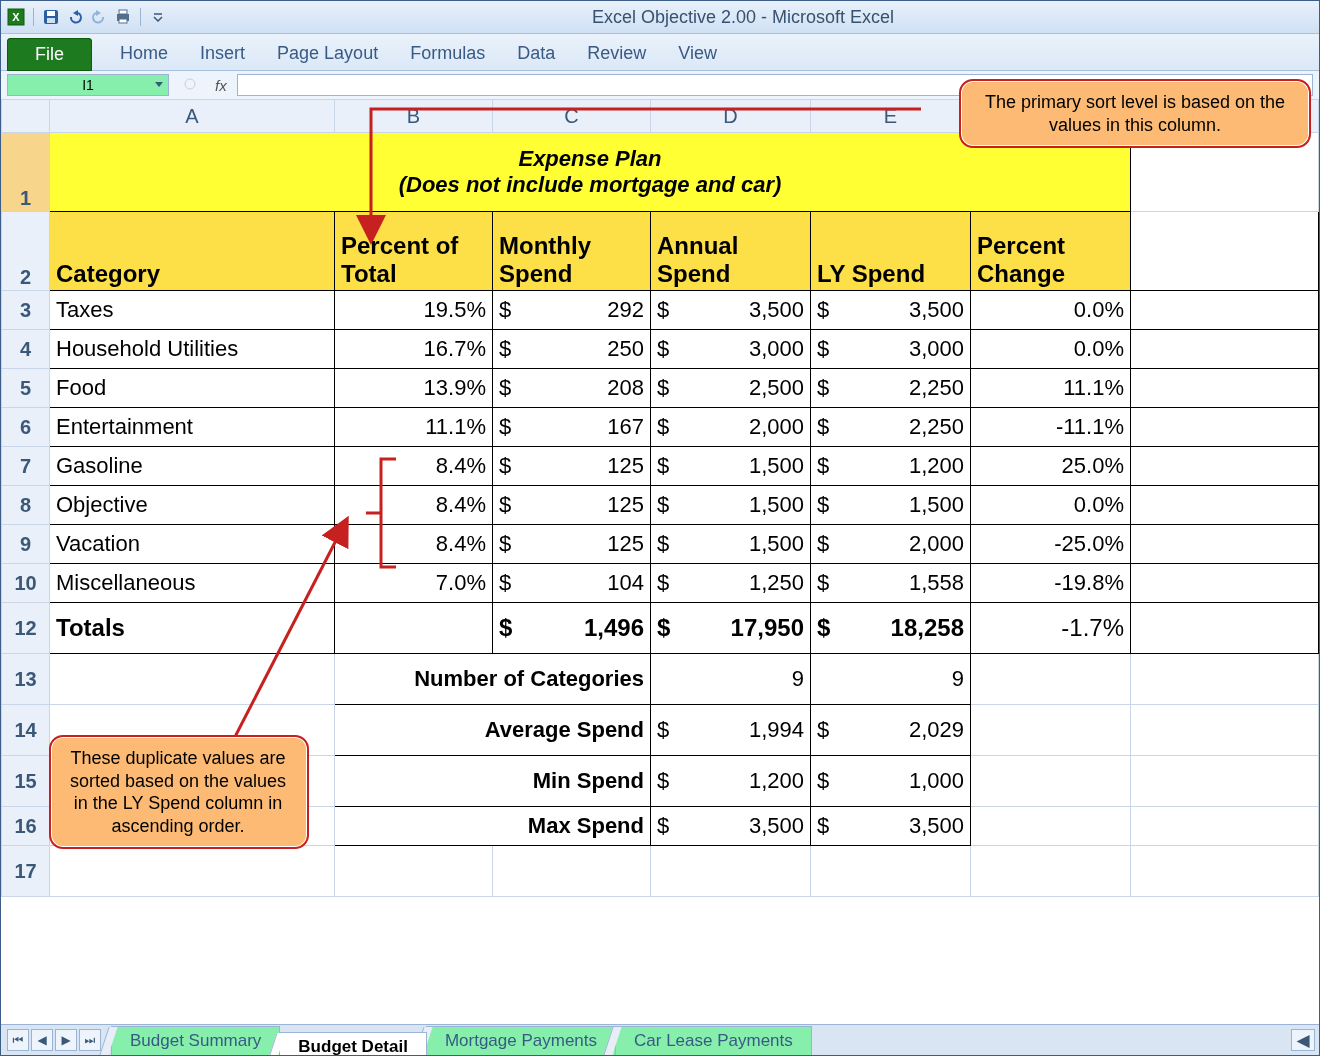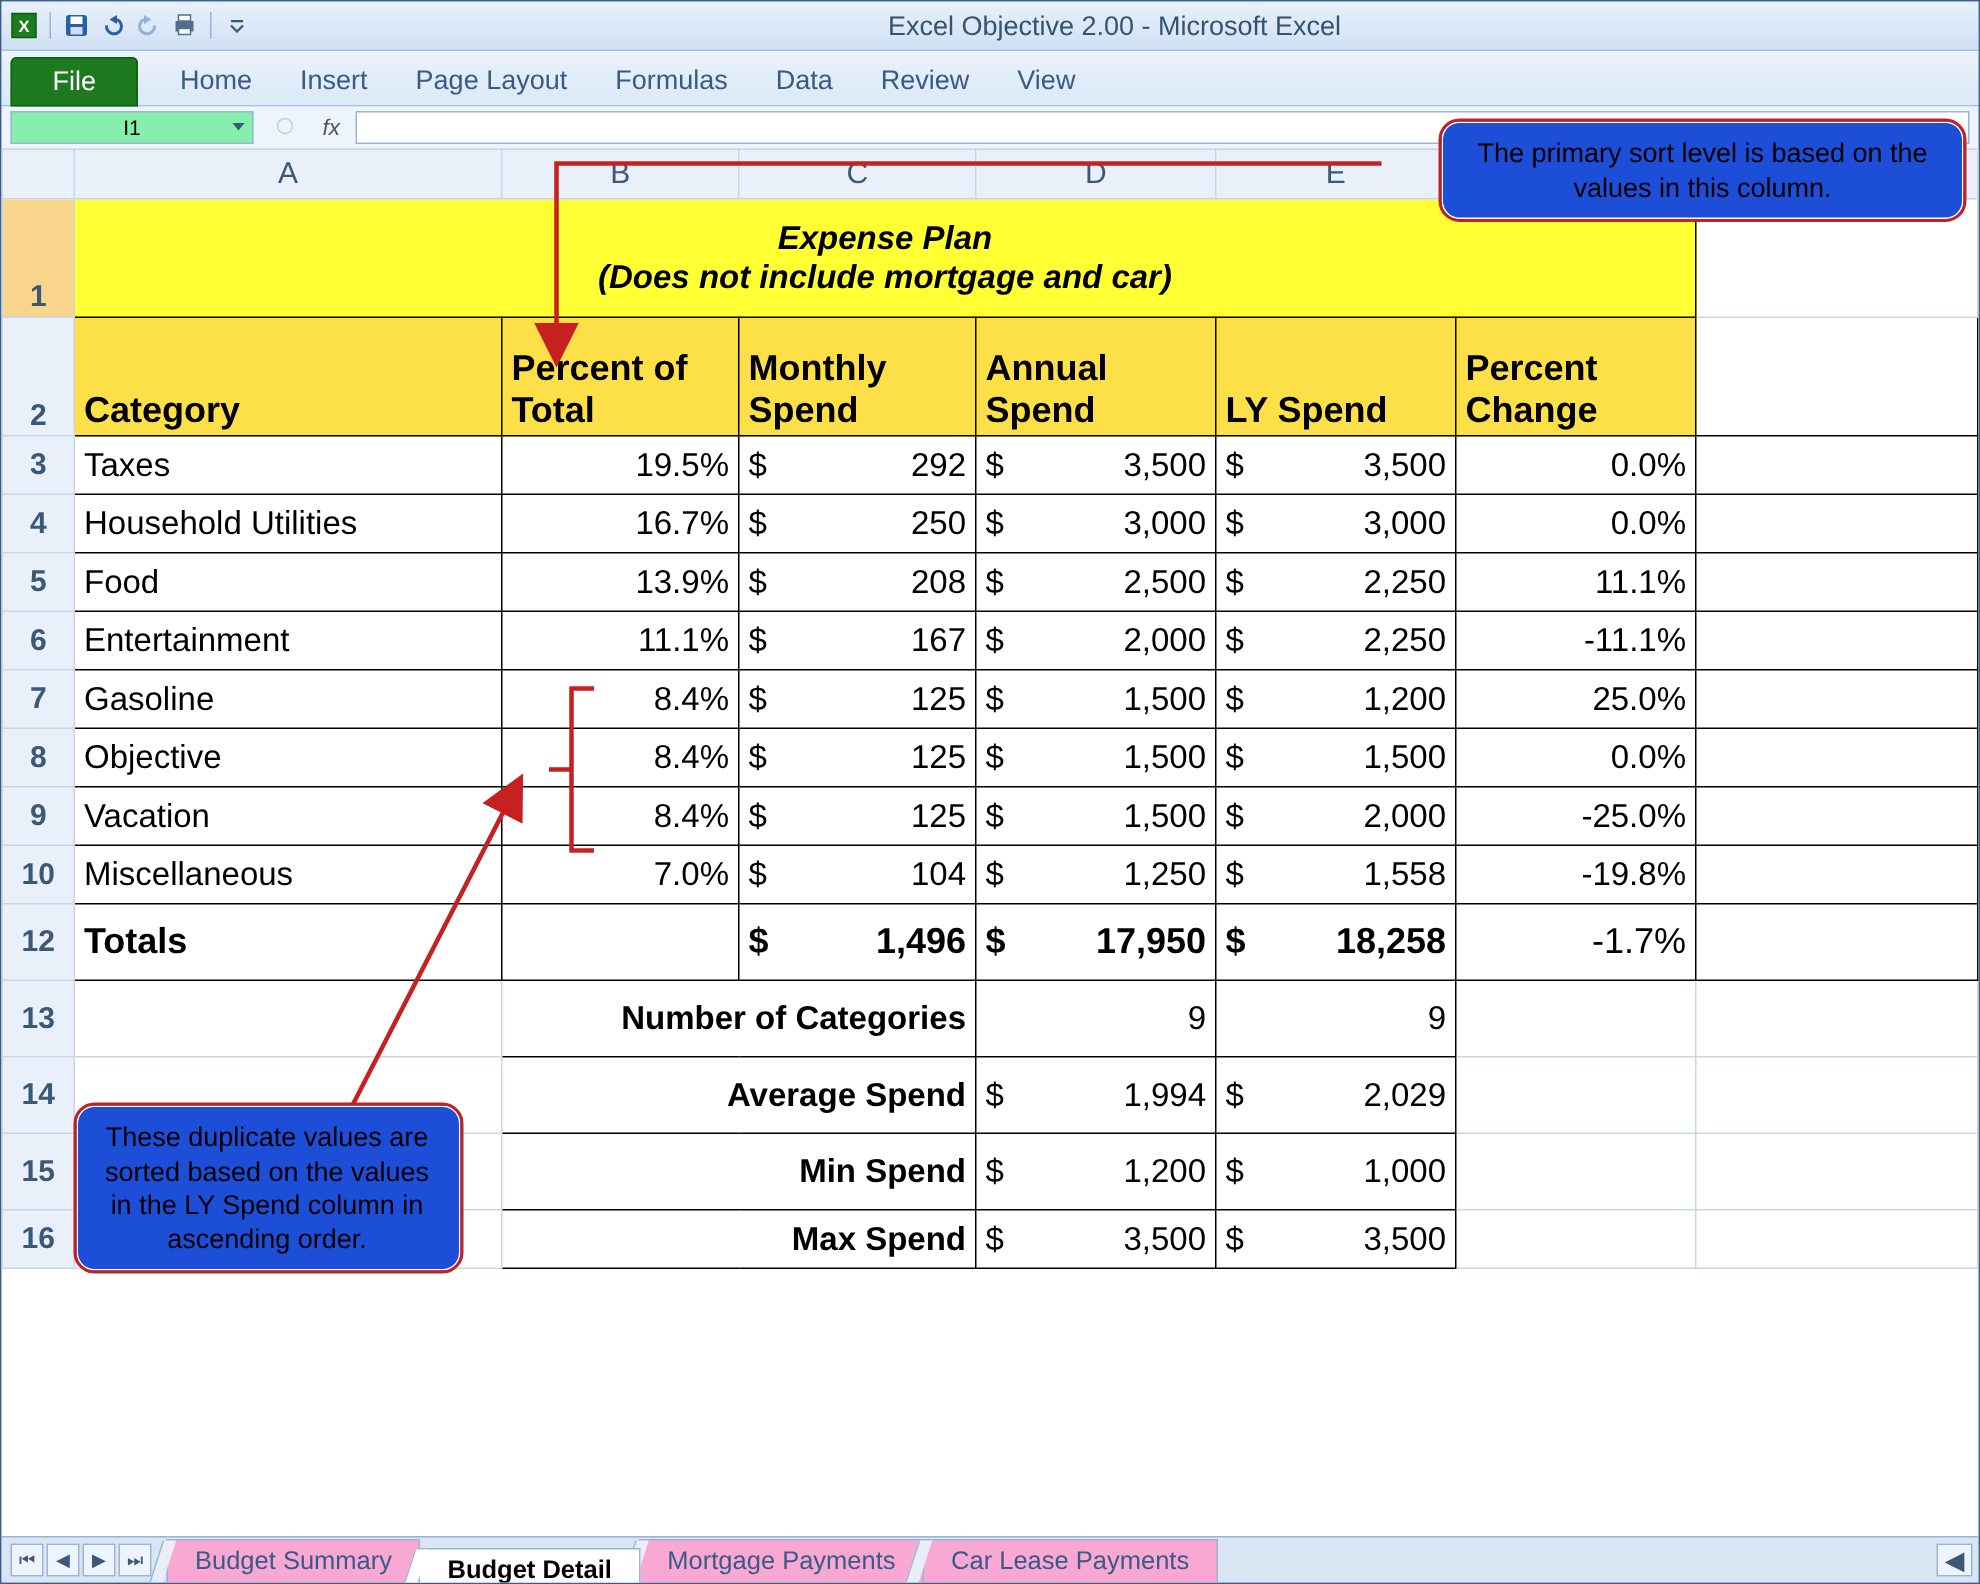--- a/index.html
+++ b/index.html
@@ -46,28 +46,28 @@
   .totals td.cell{font-weight:bold;font-size:24px;border:1px solid #000 !important;}
   .dbl-top td.cell{border-top:3px double #000 !important;}
   .statlbl{font-weight:bold;text-align:right;}
   .statsblock td.cell{border:1px solid #000 !important;}
   .statsblock td.nobord{border:1px solid #c8d6e8 !important;}
   tr.row-tall td.cell,tr.row-tall th{height:46px;}
   tr.row-norm td.cell,tr.row-norm th{height:34px;}
   tr.row-dbl td.cell,tr.row-dbl th{height:74px;}
 
   
-  .callout{position:absolute;background:#1d4ed8;border:2px solid #c62020;border-radius:14px;padding:10px 14px;color:#000;font-size:18px;text-align:center;line-height:1.25;box-shadow:0 0 0 1px #fff inset;}
+  .callout{position:absolute;background:#fdba74;border:2px solid #c62020;border-radius:14px;padding:10px 14px;color:#000;font-size:18px;text-align:center;line-height:1.25;box-shadow:0 0 0 1px #fff inset;}
   svg.overlay{position:absolute;left:0;top:0;pointer-events:none;}
 
   
   .sheettabs{position:absolute;left:0;right:0;bottom:0;height:30px;background:#d9e5f3;border-top:1px solid #9bb4d6;display:flex;align-items:center;padding-left:6px;gap:0;font-size:17px;}
   .navbtns{display:flex;gap:2px;margin-right:10px;}
   .navbtn{width:20px;height:20px;border:1px solid #9bb4d6;background:#eef4fb;display:flex;align-items:center;justify-content:center;color:#3b5879;font-size:12px;cursor:pointer;}
-  .stab{padding:4px 18px;border:1px solid #9bb4d6;border-bottom:none;background:#f9a8d4;color:#395a85;margin-right:-1px;position:relative;cursor:pointer;}
+  .stab{padding:4px 18px;border:1px solid #9bb4d6;border-bottom:none;background:#86efac;color:#395a85;margin-right:-1px;position:relative;cursor:pointer;}
   .stab:before{content:"";position:absolute;left:-8px;top:0;bottom:0;width:8px;background:#e9eef6;border-left:1px solid #9bb4d6;transform:skewX(-18deg);}
   .stab.active{background:#fff;font-weight:bold;color:#000;z-index:2;margin-top:12px;}
   .stab.active:before{background:#fff;}
   .scrollleft{margin-left:auto;width:22px;height:20px;border:1px solid #9bb4d6;background:#eef4fb;display:flex;align-items:center;justify-content:center;color:#3b5879;margin-right:4px;}
 </style>
 </head>
 <body>
 
 <div class="app">
 
@@ -307,20 +307,30 @@
       </tr>
       <tr class="row-norm statsblock">
         <th class="rh">16</th>
         <td class="cell nobord"></td>
         <td class="cell statlbl" colspan="2">Max Spend</td>
         <td class="cell money"><span class="cur">$</span><span>3,500</span></td>
         <td class="cell money"><span class="cur">$</span><span>3,500</span></td>
         <td class="cell nobord"></td>
             <td class="cell nobord"></td>
       </tr>
+      <tr class="row-tall">
+        <th class="rh">17</th>
+        <td class="cell"></td>
+            <td class="cell"></td>
+            <td class="cell"></td>
+        <td class="cell"></td>
+            <td class="cell"></td>
+            <td class="cell"></td>
+            <td class="cell"></td>
+      </tr>
     </tbody>
       </table>
 
     <svg class="overlay" width="1320" height="930">
       <defs>
           <marker id="ah" markerWidth="10" markerHeight="10" refX="8" refY="5" orient="auto">
             <path d="M0 0 L10 5 L0 10 Z" fill="#c62020"></path>
           </marker>
         </defs>
 

